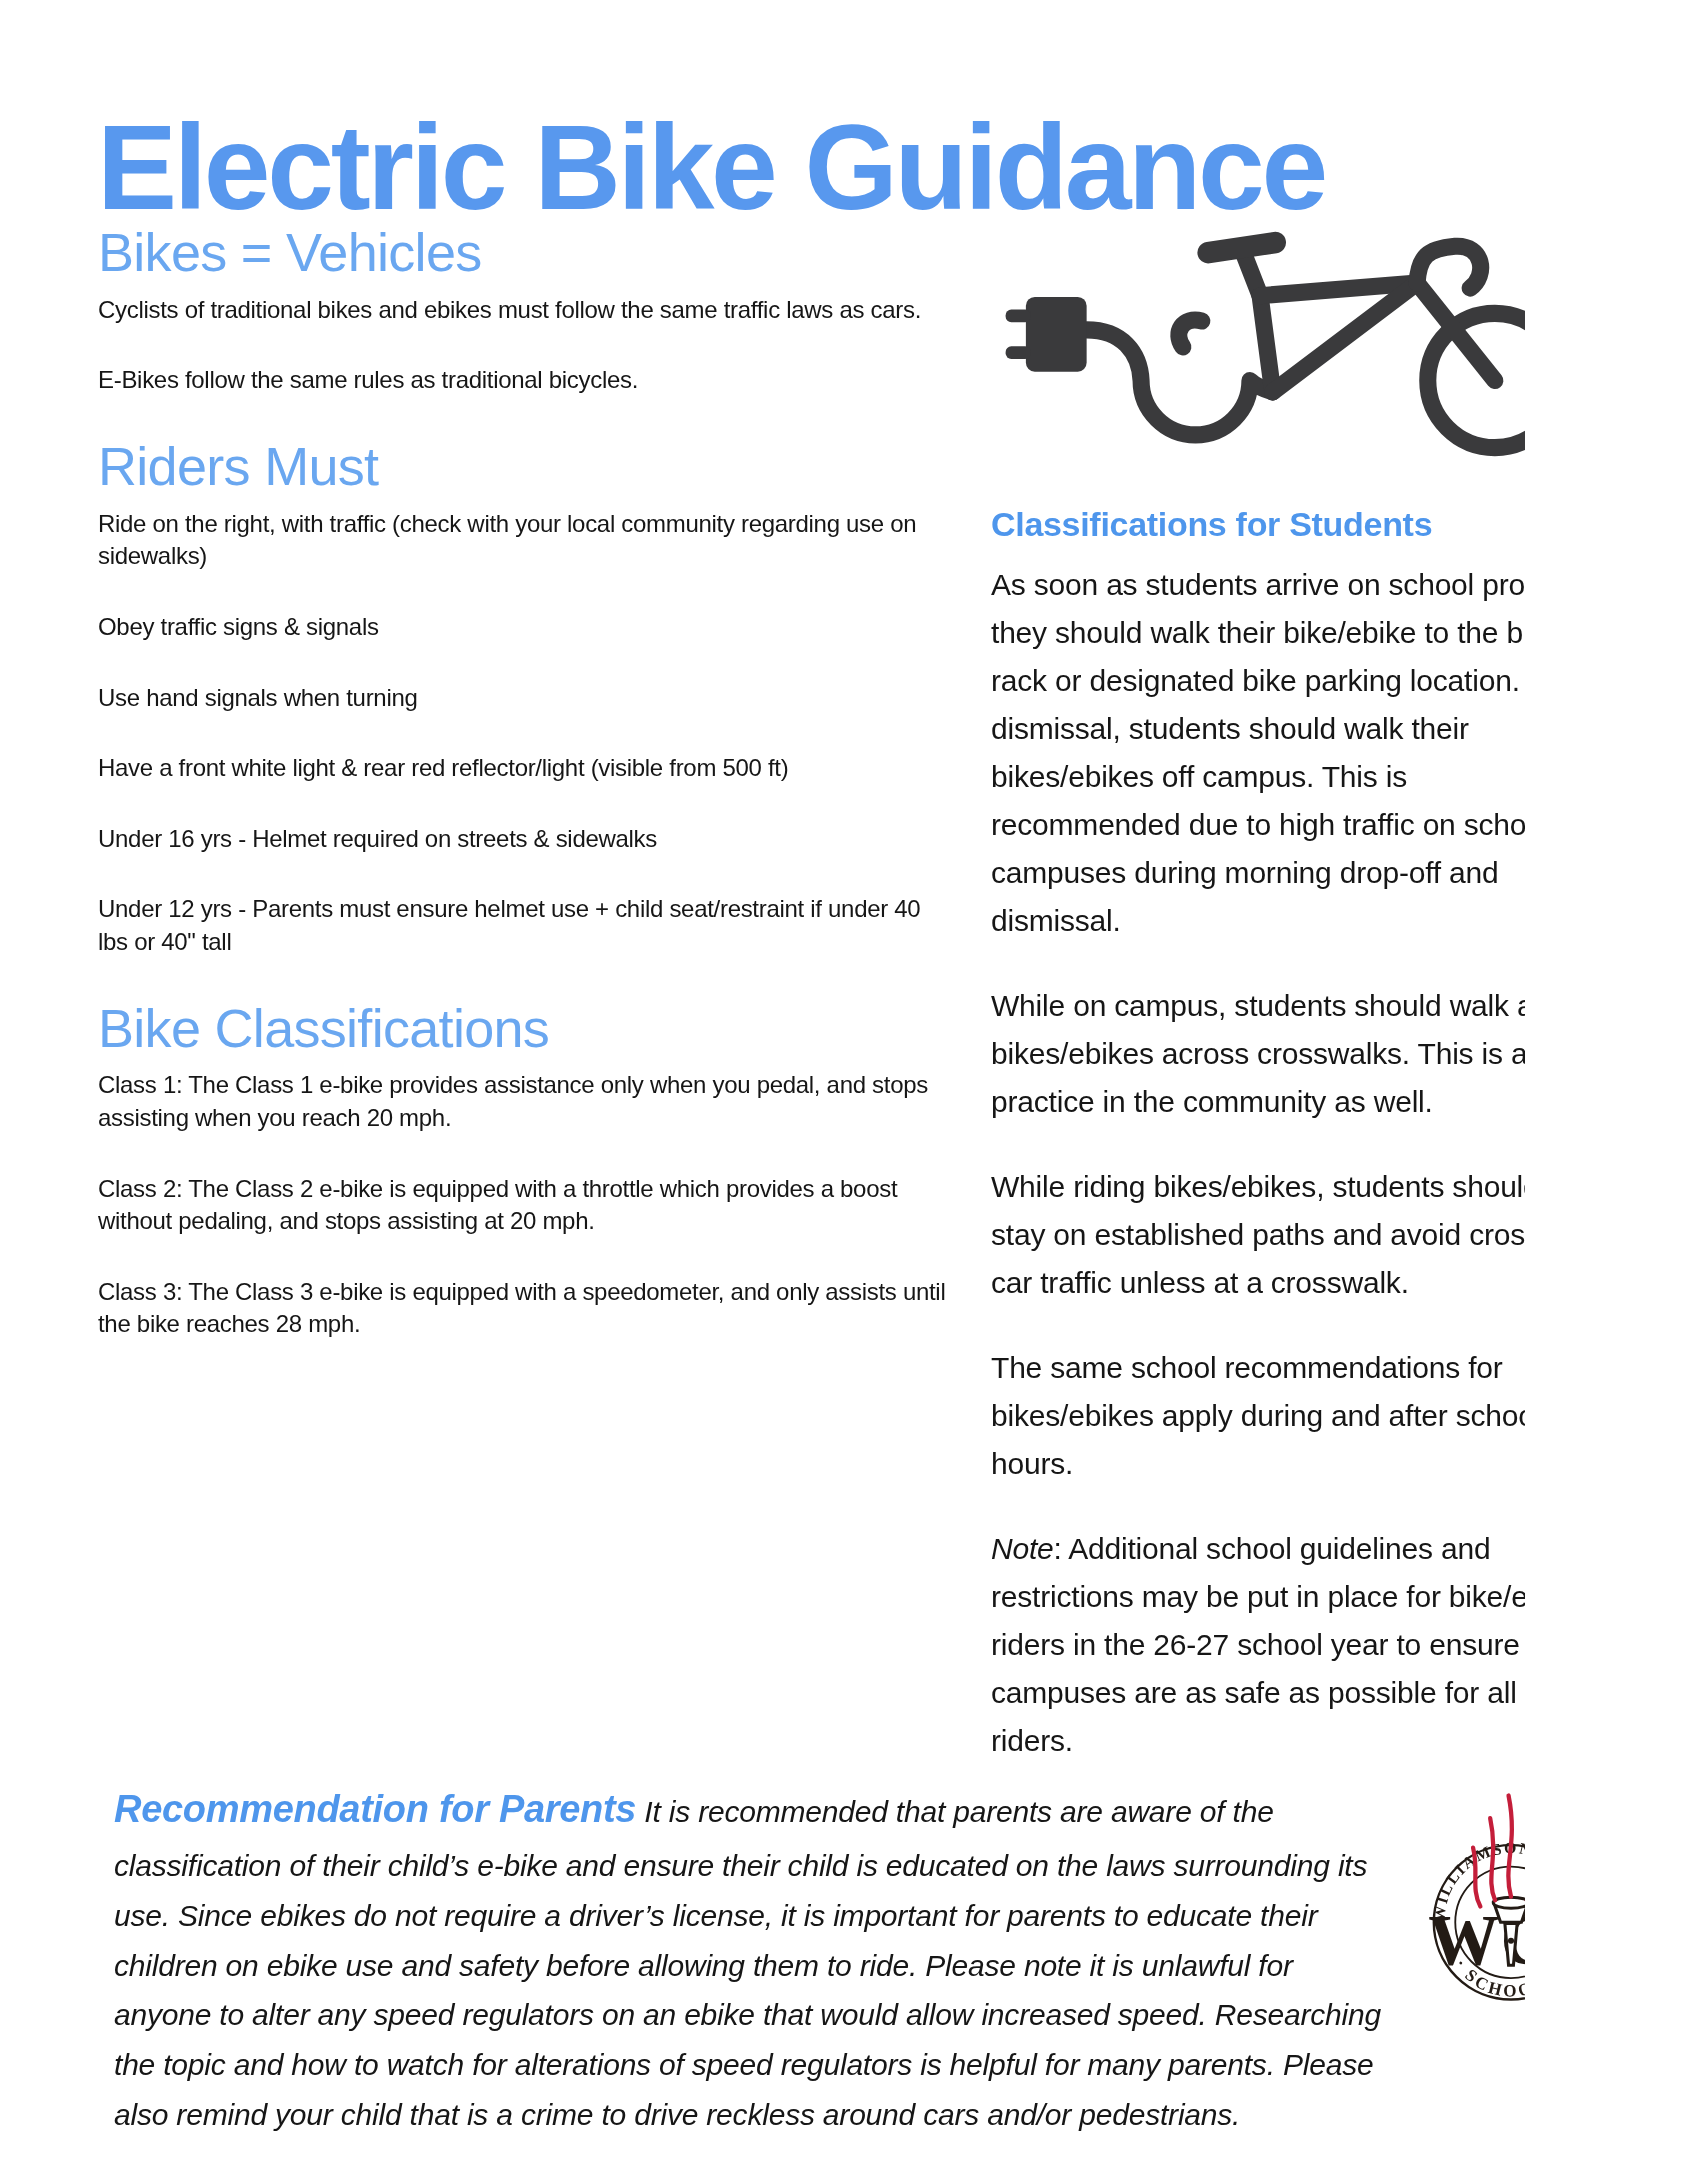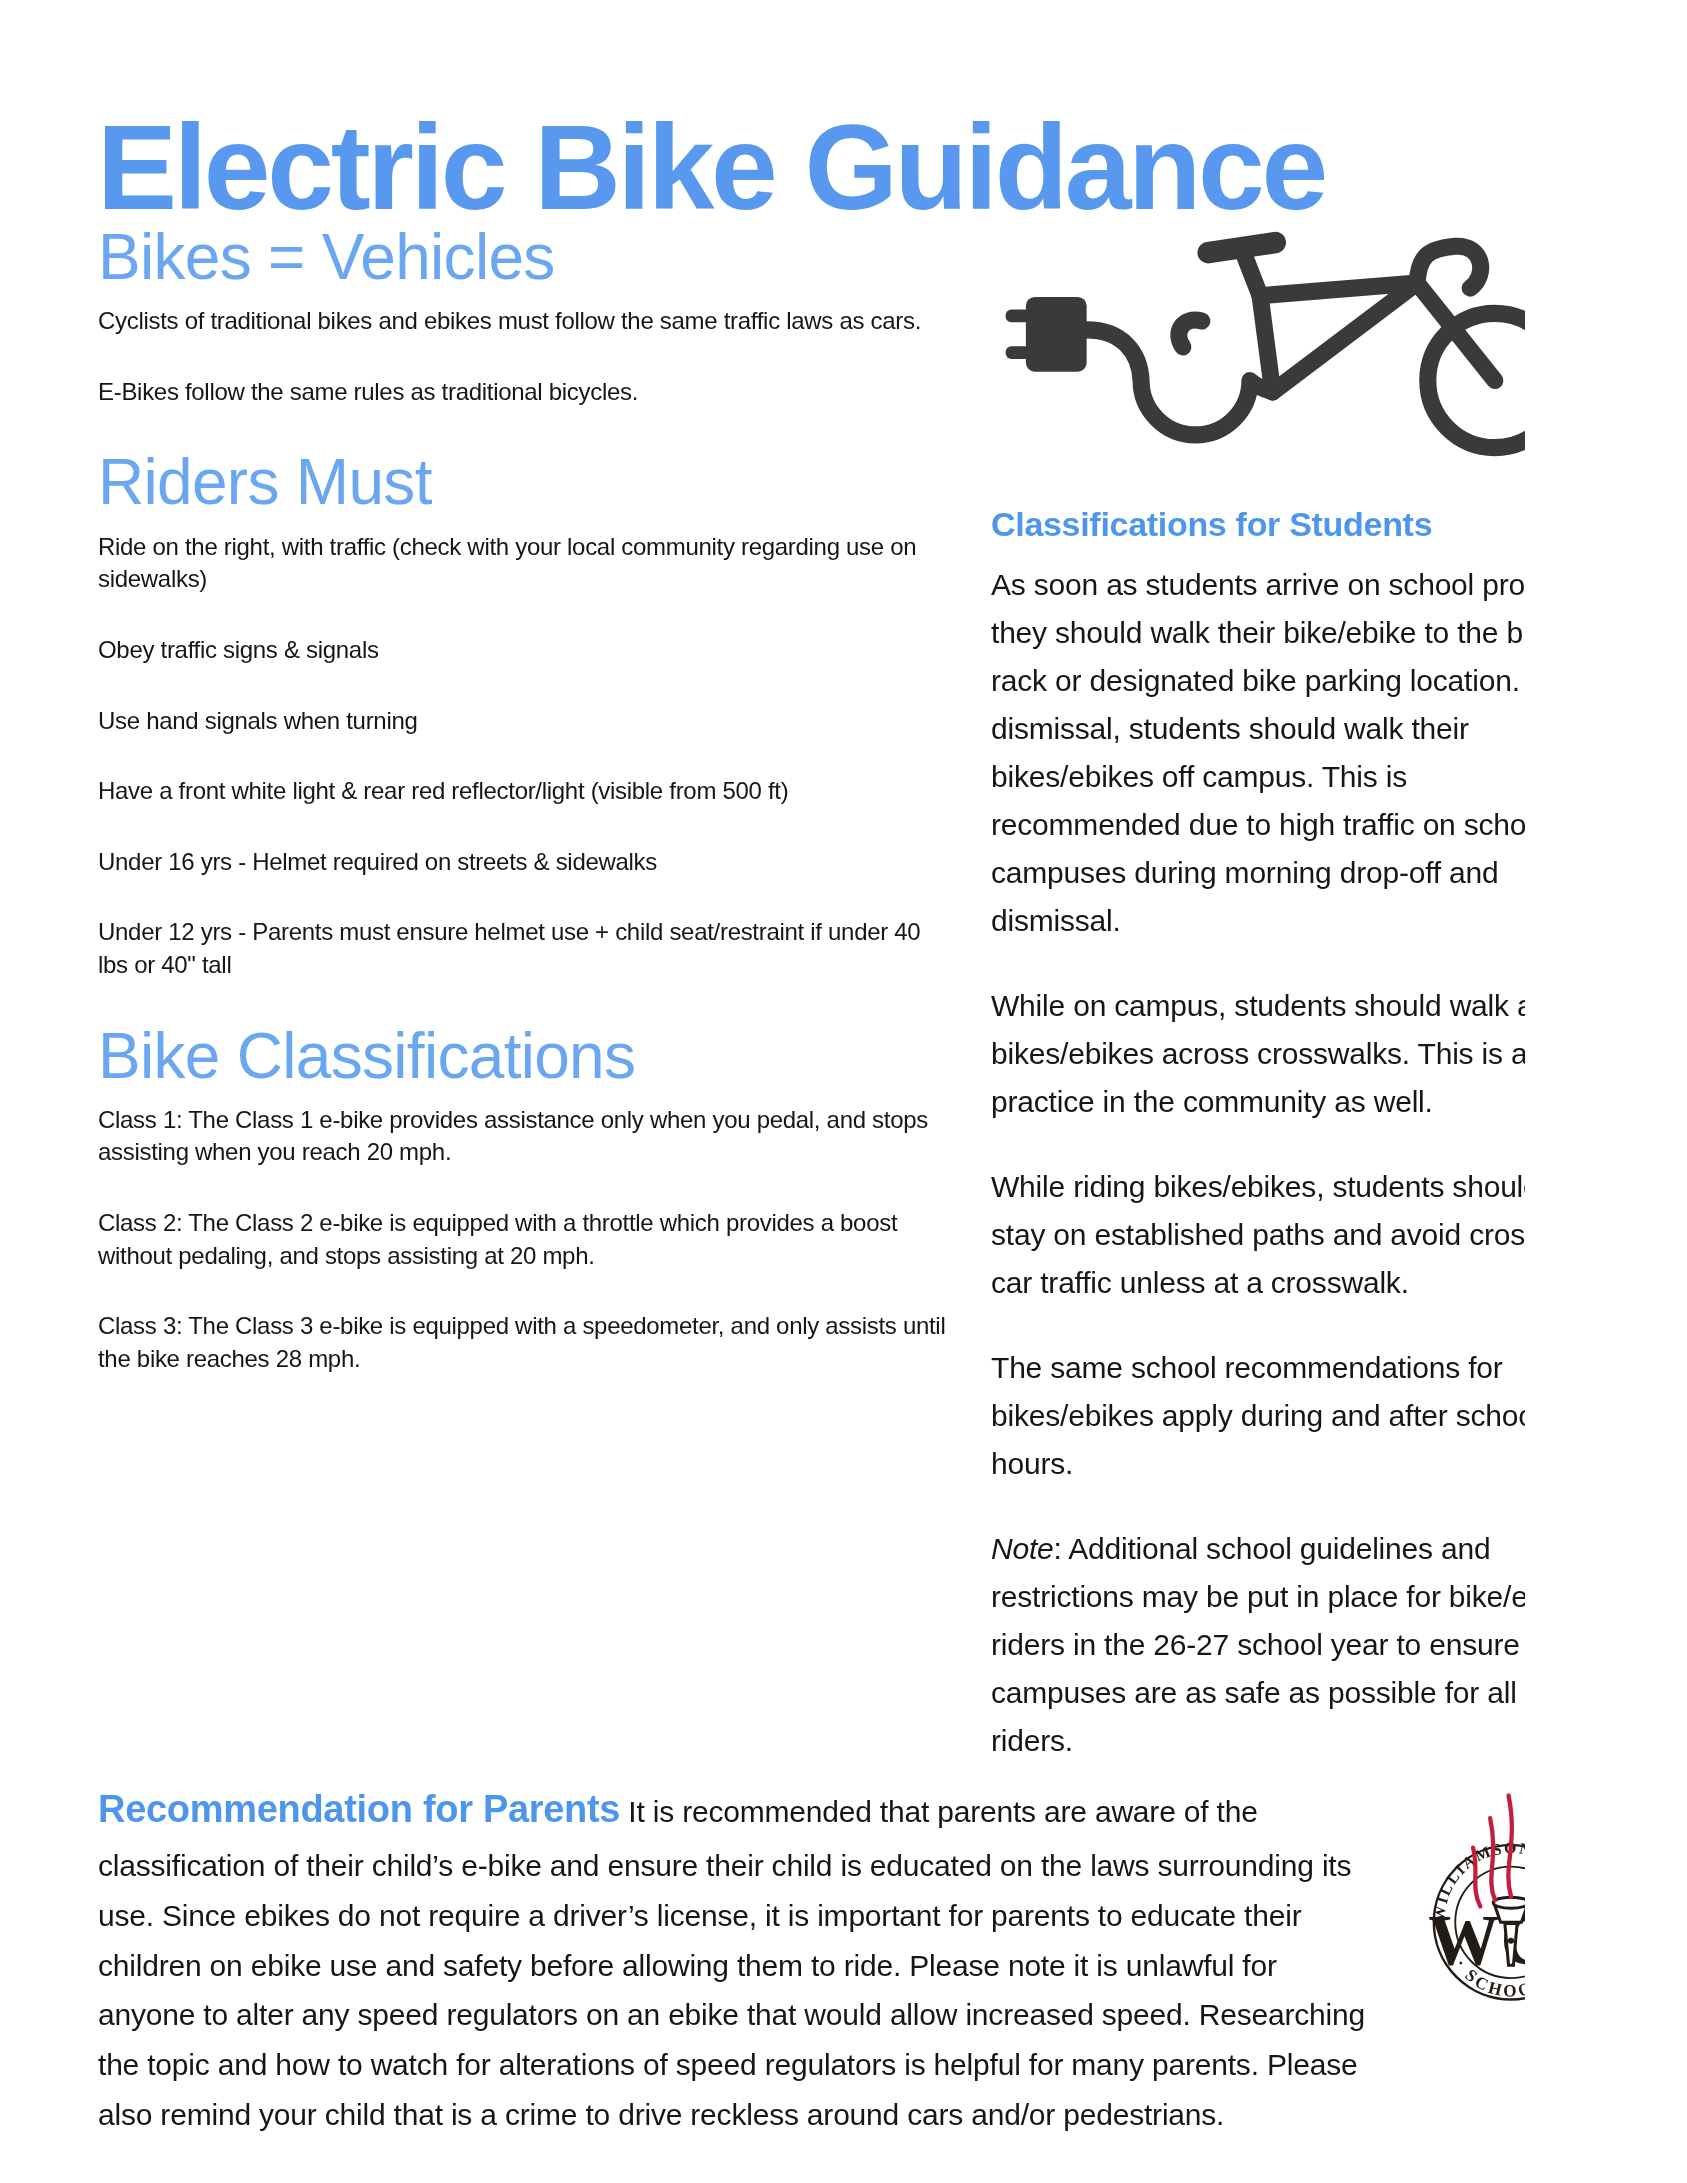--- a/index.html
+++ b/index.html
@@ -16,42 +16,42 @@
     letter-spacing:-3.3px;color:#5898EE;white-space:nowrap;
   }
   .columns{
     position:absolute;top:221px;left:98px;width:1499px;
     display:flex;gap:41px;
   }
   .col-left{flex:none;width:852px;}
   .col-right{flex:1;min-width:0;}
   .section{margin:0 0 13.2px 0;}
   .section-heading{
-    font-size:64px;font-weight:400;color:#6AA7F0;
+    font-size:54px;font-weight:400;color:#6AA7F0;
     letter-spacing:-0.7px;margin:0 0 10.6px 0;line-height:1.15;
   }
   .body-p{
     font-size:24px;line-height:1.36;color:#161616;
     letter-spacing:-0.3px;margin:0 0 38px 0;
   }
   .ebike-wrap{width:603px;height:250px;margin:0 0 33px 2.6px;}
   .ebike-wrap svg{width:100%;height:100%;display:block;}
   .rc-heading{
     font-size:34px;font-weight:700;color:#4E96EC;
     letter-spacing:-0.3px;margin:0 0 16px 0;line-height:1.2;
   }
   .rc-p{
     font-size:30px;line-height:1.6;color:#161616;
     letter-spacing:-0.2px;margin:0 0 37px 0;
   }
   .rc-p:last-child{margin-bottom:0;}
   .rc-p em{font-style:italic;}
   .parents{
-    position:absolute;top:1748px;left:98px;width:1282px;
-    font-size:30px;line-height:1.66;color:#161616;letter-spacing:-0.2px;
+    position:absolute;top:1748px;left:114px;width:1282px;
+    font-size:30px;line-height:1.66;color:#161616;letter-spacing:-0.2px;font-style:italic;
   }
   .parents-heading{
     font-size:38px;font-weight:700;color:#4E96EC;letter-spacing:-0.3px;
   }
   .seal{position:absolute;left:1413px;top:1780px;width:196px;height:224px;}
   .seal svg{width:100%;height:100%;display:block;}
   .seal-ring-text{font-family:"Liberation Serif", serif;font-weight:700;fill:#231B15;}
   .seal-mono{font-family:"Liberation Serif", serif;font-weight:700;fill:#231B15;}
 </style>
 </head>

